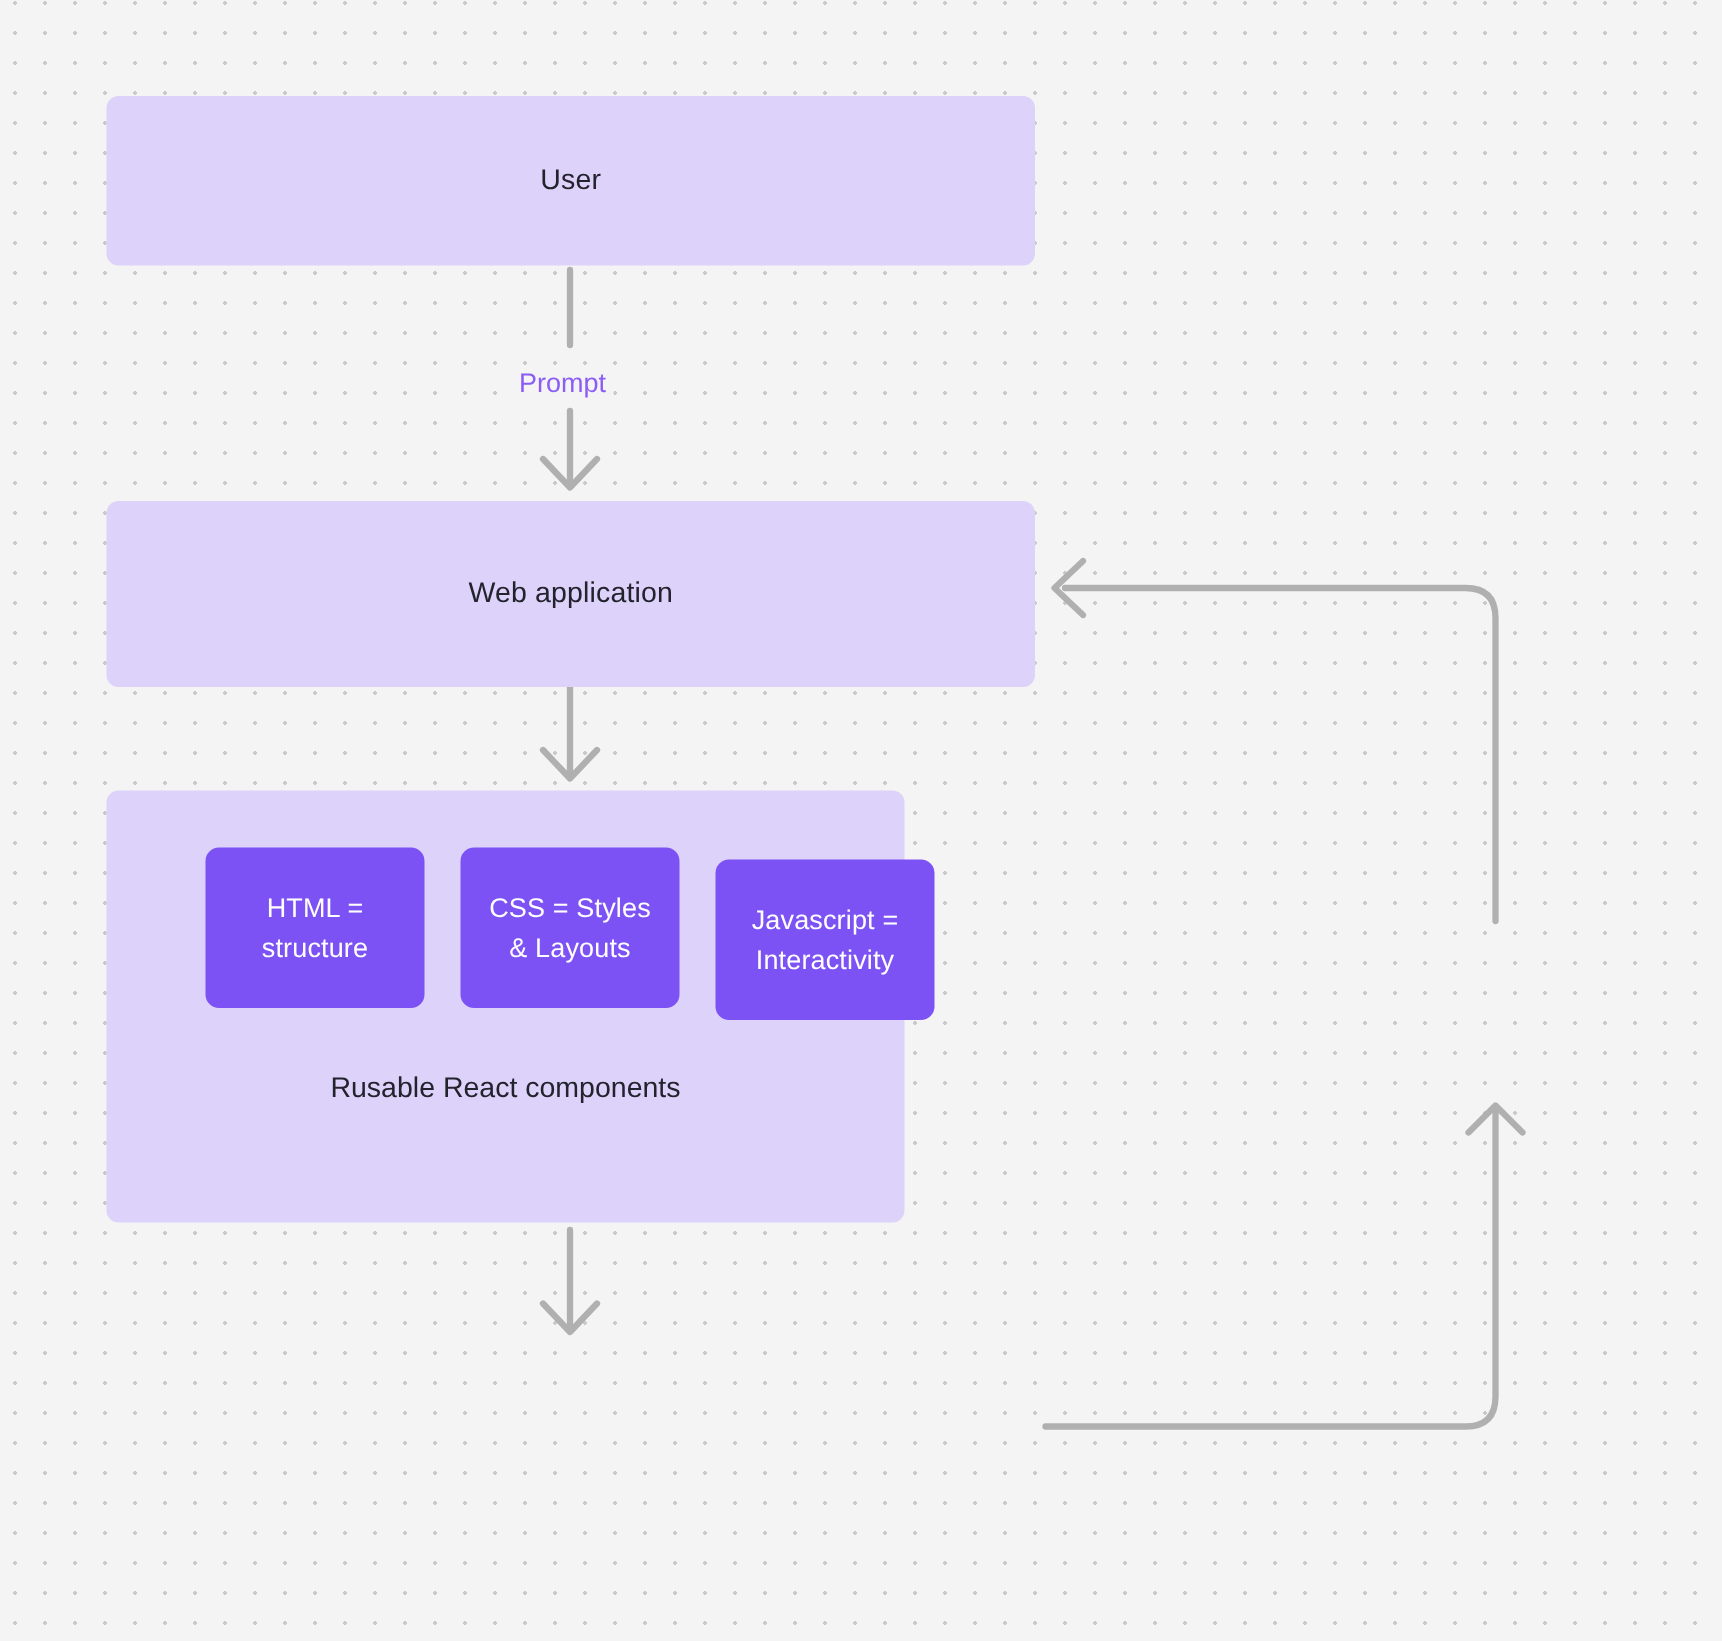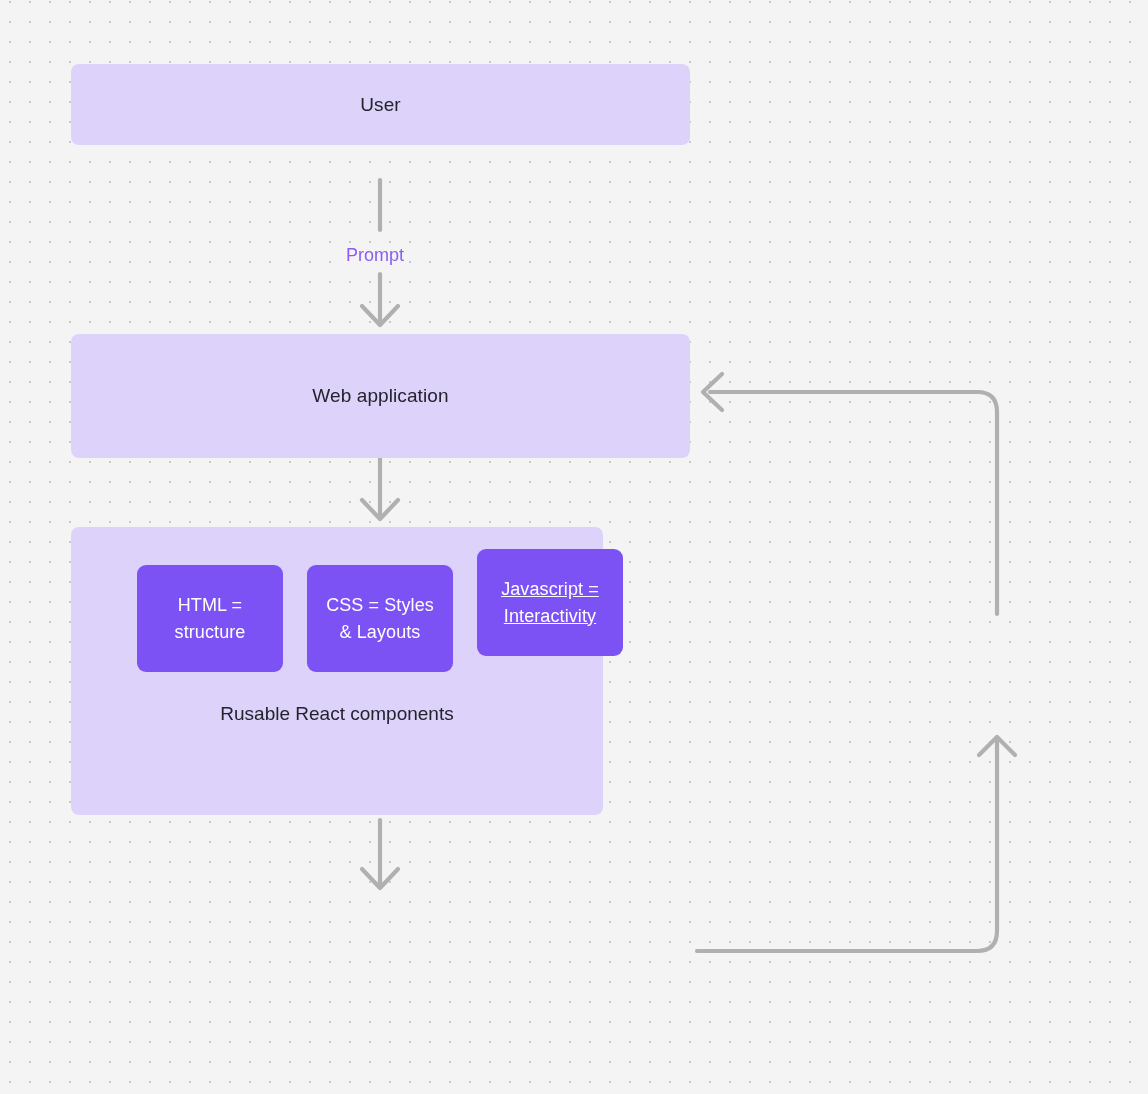--- a/index.html
+++ b/index.html
@@ -96,21 +96,21 @@
     <path class="edge-path" d="M 380 820 L 380 883"></path>
     <path class="edge-head" d="M 362 869 L 380 888 L 398 869"></path>
 
     <path class="edge-path" d="M 697 951 L 977 951 Q 997 951 997 931 L 997 742"></path>
     <path class="edge-head" d="M 979 755 L 997 737 L 1015 755"></path>
 
     <path class="edge-path" d="M 997 614 L 997 412 Q 997 392 977 392 L 710 392"></path>
     <path class="edge-head" d="M 722 374 L 703 392 L 722 410"></path>
   </svg>
 
-  <div class="node node-outer" style="left:71px; top:64px; width:619px; height:81px;">
+  <div class="node node-outer" style="left:71px; top:64px; width:619px; height:113px;">
     <span>User</span>
   </div>
 
   <div class="edge-label" style="left:341px; top:245px;">
     <span>Prompt</span>
   </div>
 
   <div class="node node-outer" style="left:71px; top:334px; width:619px; height:124px;">
     <span>Web application</span>
   </div>
@@ -124,25 +124,25 @@
       </div>
     </div>
 
     <div class="node node-inner" style="left:236px; top:38px; width:146px; height:107px;">
       <div>
         <div>CSS = Styles</div>
         <div>&amp; Layouts</div>
       </div>
     </div>
 
-    <div class="node node-inner" style="left:406px; top:22px; width:146px; height:107px;text-decoration:underline;">
+    <div class="node node-inner" style="left:406px; top:46px; width:146px; height:107px;">
       <div>
         <div>Javascript =</div>
         <div>Interactivity</div>
       </div>
     </div>
 
-    <div class="group-label" style="top:176px; left:0;">Rusable React components</div>
+    <div class="group-label" style="top:188px; left:0;">Rusable React components</div>
   </div>
 
 
 
 </div>
 
 </body></html>

